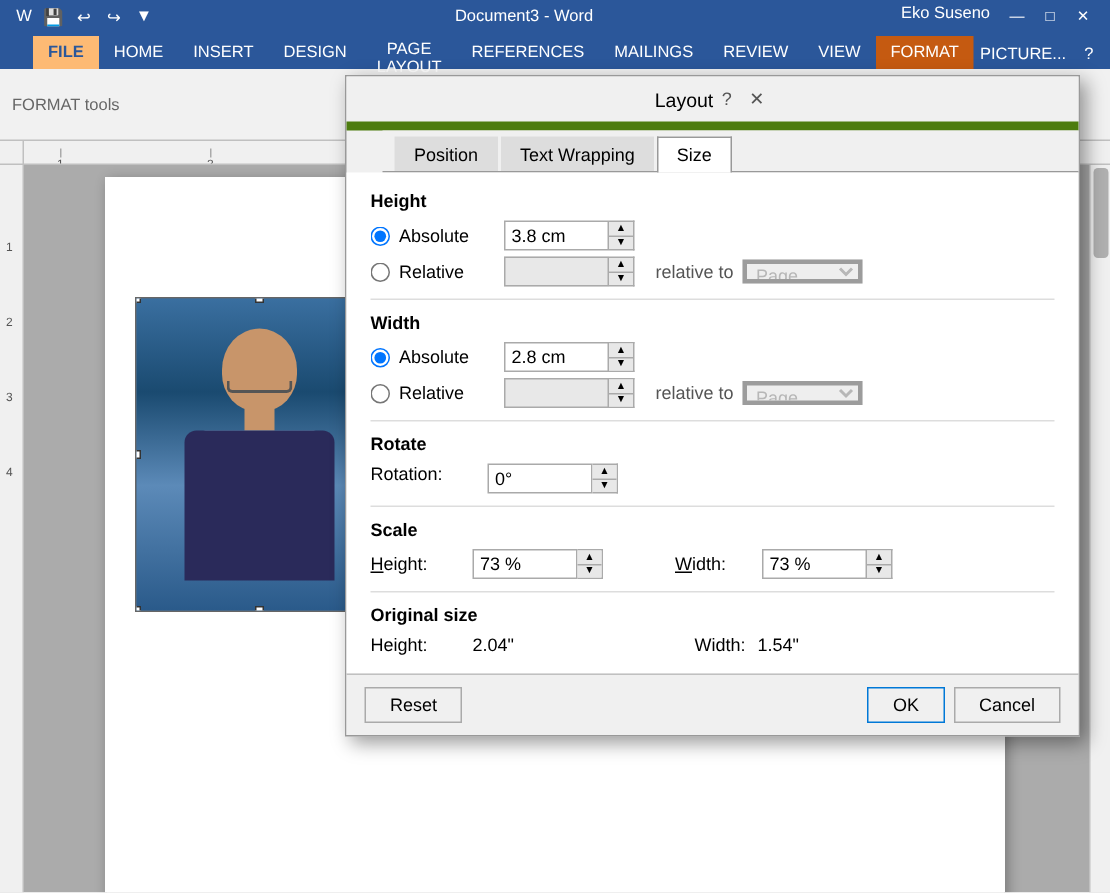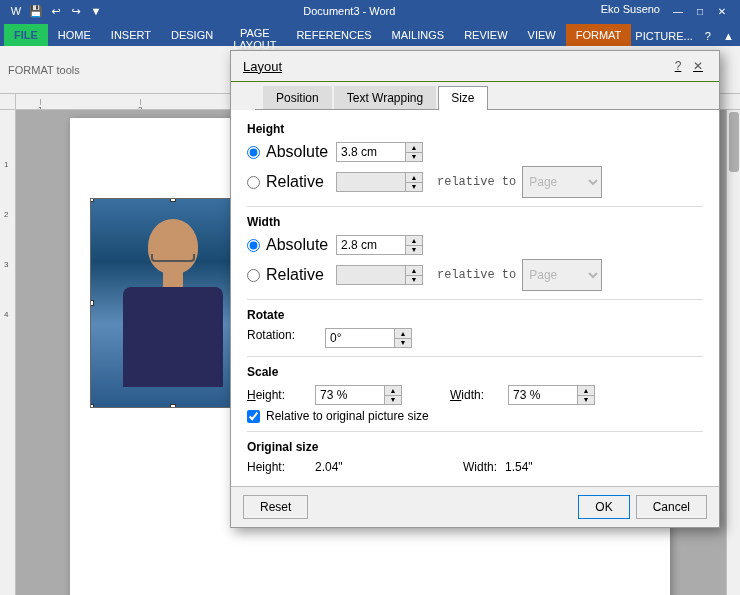--- a/index.html
+++ b/index.html
@@ -54,23 +54,24 @@
     .ribbon-tab {
       padding: 3px 10px;
       font-size: 11px;
       cursor: pointer;
       color: white;
       background: transparent;
       border: none;
       height: 22px;
     }
     .ribbon-tab.active {
-      background: #22c55e;
+      background: #fdba74;
       color: #2b579a;
       font-weight: bold;
+      margin-left: 18px;
     }
     .ribbon-tab.highlight {
       background: #c55a11;
       color: white;
     }
     .ribbon-tab-right {
       margin-left: auto;
       display: flex; align-items: center; gap: 4px;
       padding-right: 4px;
       padding-bottom: 2px;
@@ -242,28 +243,27 @@
     .dialog {
       position: absolute;
       top: 50px; left: 230px;
       width: 490px;
       background: #f0f0f0;
       border: 1px solid #999;
       box-shadow: 4px 4px 12px rgba(0,0,0,0.4);
     }
     .dialog-title {
       background: #f0f0f0;
-      border-bottom: 1px solid #4d7c0f;
+      border-bottom: 6px solid #4d7c0f;
       padding: 6px 12px;
       display: flex;
       align-items: center;
-      justify-content: space-between;
+      justify-content: center;
       font-size: 13px;
       color: #000;
-      text-decoration: underline;
     }
     .dialog-title-btns { display: flex; gap: 2px; }
     .dialog-title-btn {
       width: 18px; height: 18px;
       border: none; background: transparent;
       cursor: pointer; font-size: 12px;
       display: flex; align-items: center; justify-content: center;
       color: #555;
     }
 
@@ -315,21 +315,21 @@
       display: flex;
       align-items: center;
       margin-bottom: 4px;
       gap: 6px;
     }
     .option-row input[type="radio"] {
       margin: 0;
     }
     .option-label {
       min-width: 64px;
-      font-size: 16px;
+      font-size: 12px;
     }
     .spinner-input {
       display: flex;
       align-items: center;
     }
     .spinner-input input[type="text"] {
       width: 70px;
       height: 20px;
       border: 1px solid #aaa;
       padding: 1px 4px;
@@ -357,26 +357,25 @@
       justify-content: center;
       font-size: 7px;
       padding: 0;
     }
     .spinner-btn + .spinner-btn { border-top: 1px solid #aaa; }
 
     .relative-to-text {
       font-size: 12px;
       color: #555;
       margin-left: 8px;
-      font-family: Liberation Mono, monospace;
     }
     .select-dropdown {
-      height: 32px;
-      font-size: 12px;
-      border: 1px solid #737373;
+      height: 16px;
+      font-size: 12px;
+      border: 3px solid #737373;
       background: white;
       padding: 0 2px;
       min-width: 80px;
     }
     .select-dropdown:disabled {
       background: #e8e8e8;
       color: #999;
     }
 
     
@@ -696,24 +695,20 @@
         <div class="spinner-input">
           <input type="text" value="73 %" style="">
           <div class="spinner-btns">
             <button class="spinner-btn">▲</button>
             <button class="spinner-btn">▼</button>
           </div>
         </div>
       </div>
 
 
-      <div class="checkbox-row">
-        <input type="checkbox" checked="" style="">
-        <span class="checkbox-label">Relative to original picture size</span>
-      </div>
 
       <hr class="divider-line">
 
       <div class="section-label">Original size</div>
       <div class="orig-size-row">
         <span class="orig-label">Height:</span>
         <span class="orig-value">2.04"</span>
         <span class="orig-width-label">Width:</span>
         <span class="orig-value">1.54"</span>
       </div>

